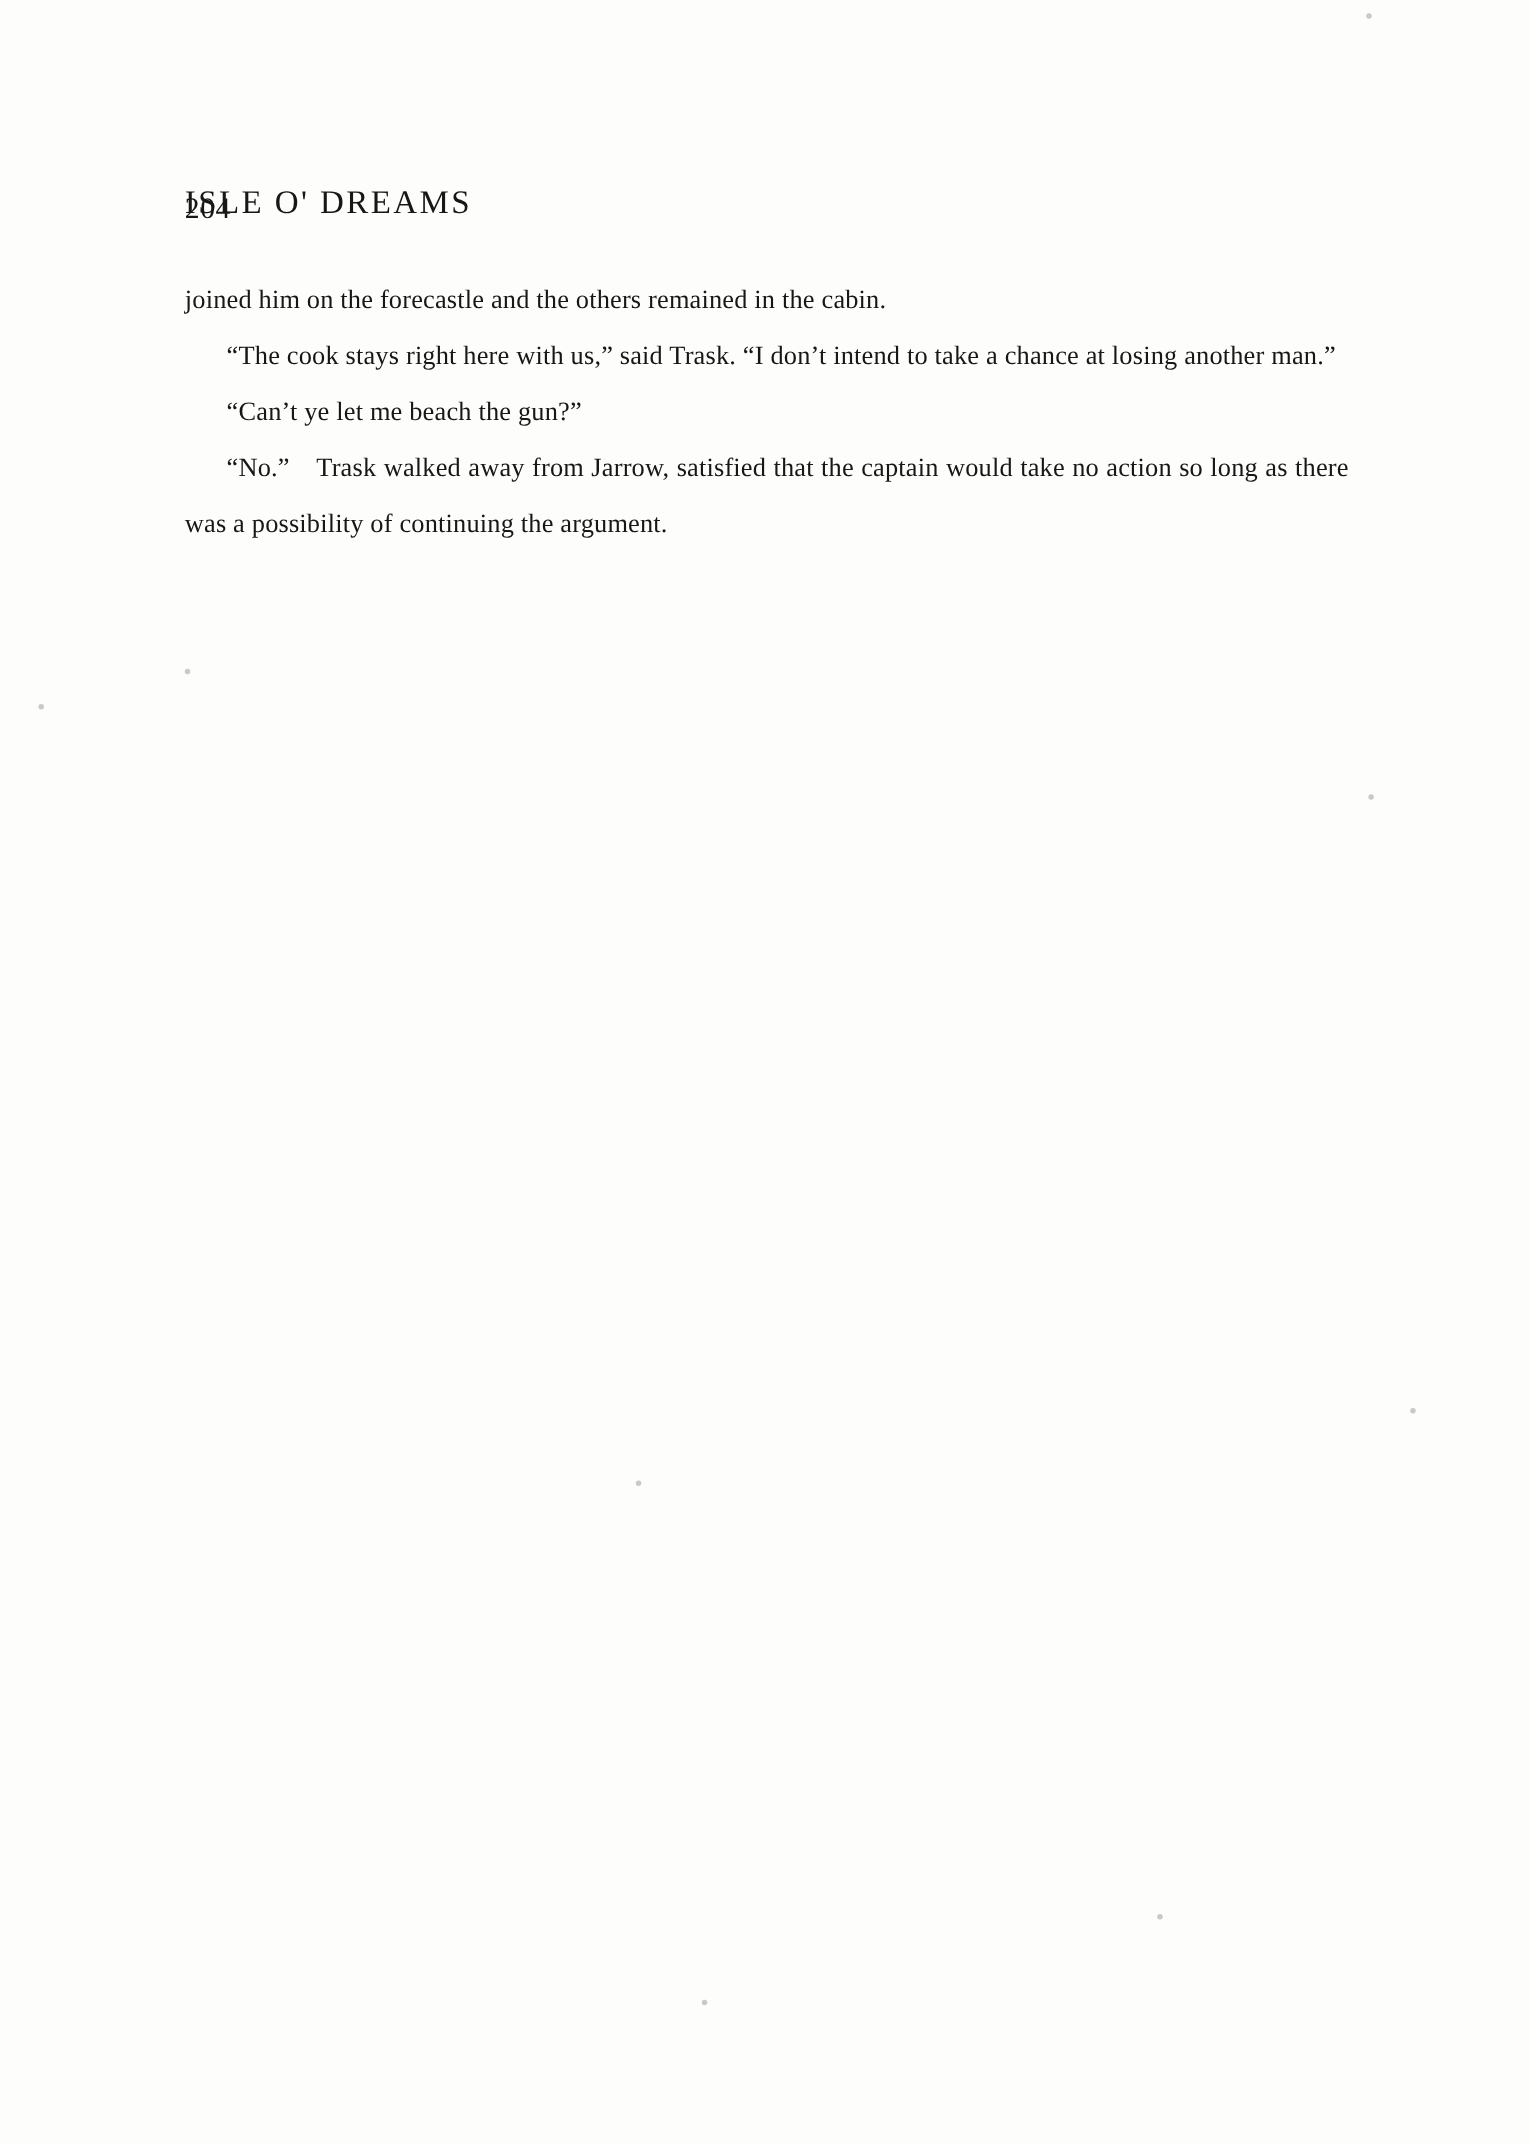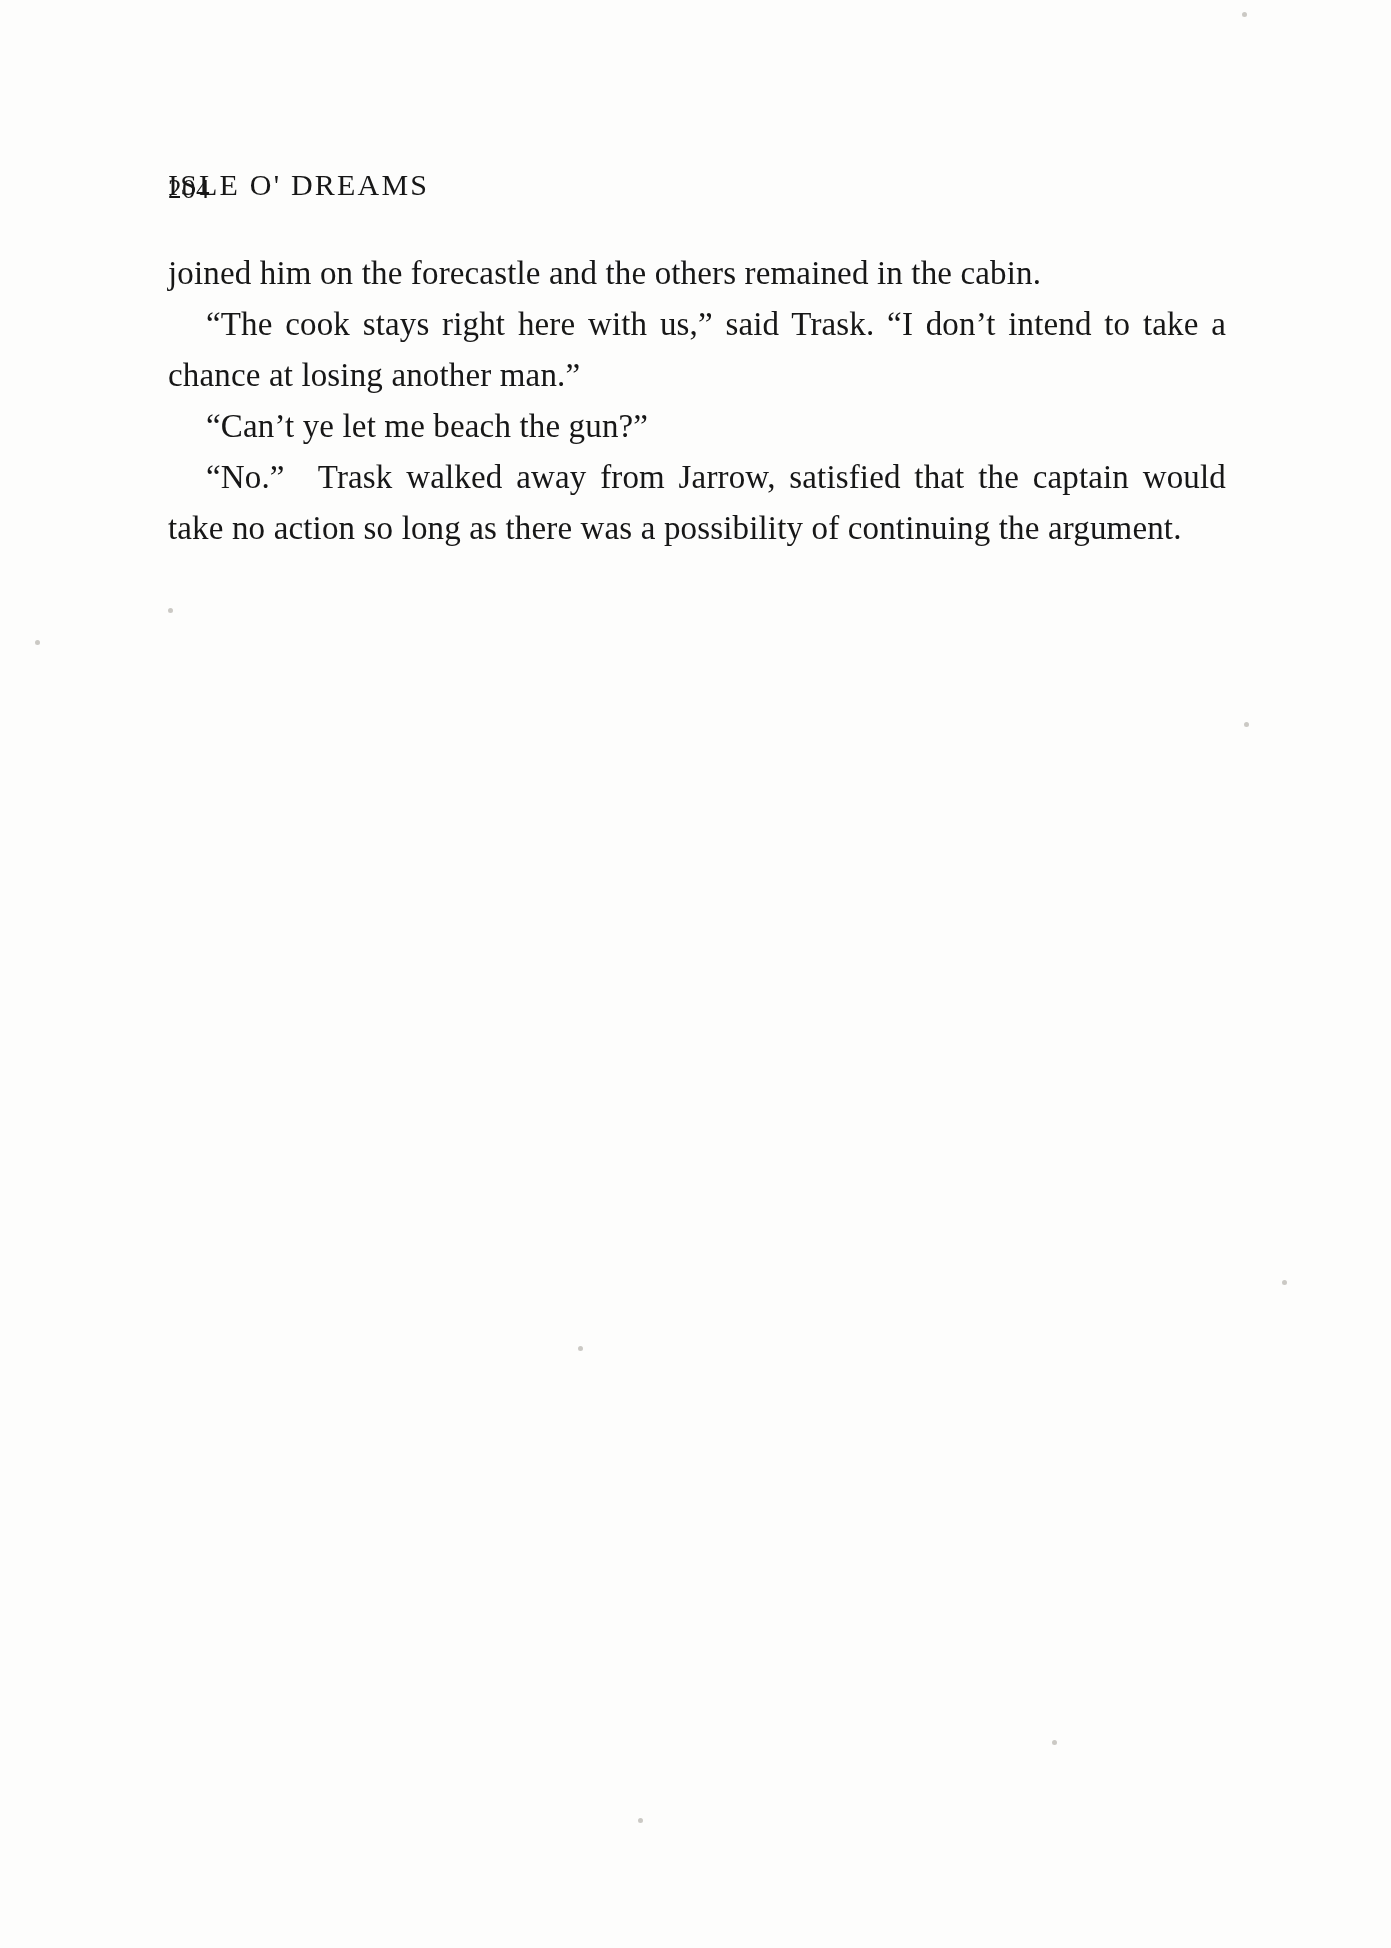--- a/index.html
+++ b/index.html
@@ -47,21 +47,21 @@
     letter-spacing: 2.2px;
   }
   .body-block {
     position: absolute;
     left: 168px;
     top: 248px;
     width: 1058px;
   }
   p {
     margin: 0;
-    font-size: 33px;
+    font-size: 24px;
     line-height: 51px;
     text-align: justify;
     text-justify: inter-word;
     hyphens: none;
     letter-spacing: 0.15px;
   }
   p.indent {
     text-indent: 38px;
   }
   p.noindent {

